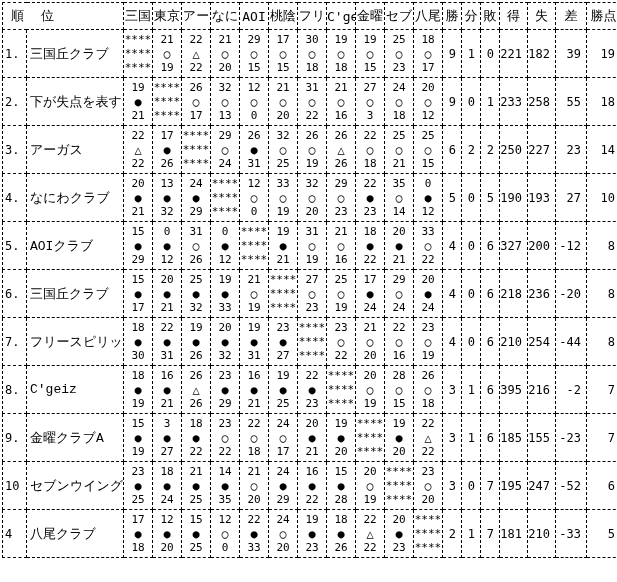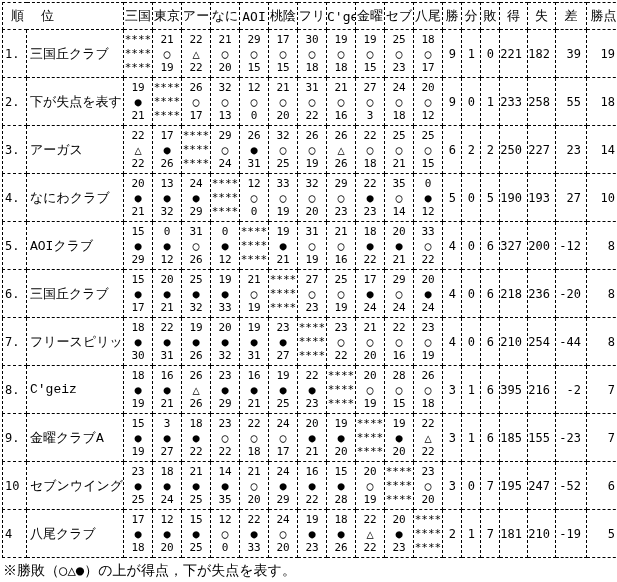--- a/index.html
+++ b/index.html
@@ -819,19 +819,18 @@
           <td class="result">
             <span class="ln">****</span>
             <span class="ln">****</span>
             <span class="ln">****</span>
           </td>
           <td class="stat">2</td>
           <td class="stat">1</td>
           <td class="stat">7</td>
           <td class="stat">181</td>
           <td class="stat">210</td>
-          <td class="stat">-19</td>
+          <td class="stat">-33</td>
           <td class="stat">5</td>
         </tr>
       </tbody>
   </table>
-  <div class="footnote">※勝敗（○△●）の上が得点，下が失点を表す。</div>
 </div>
 
 </body></html>

